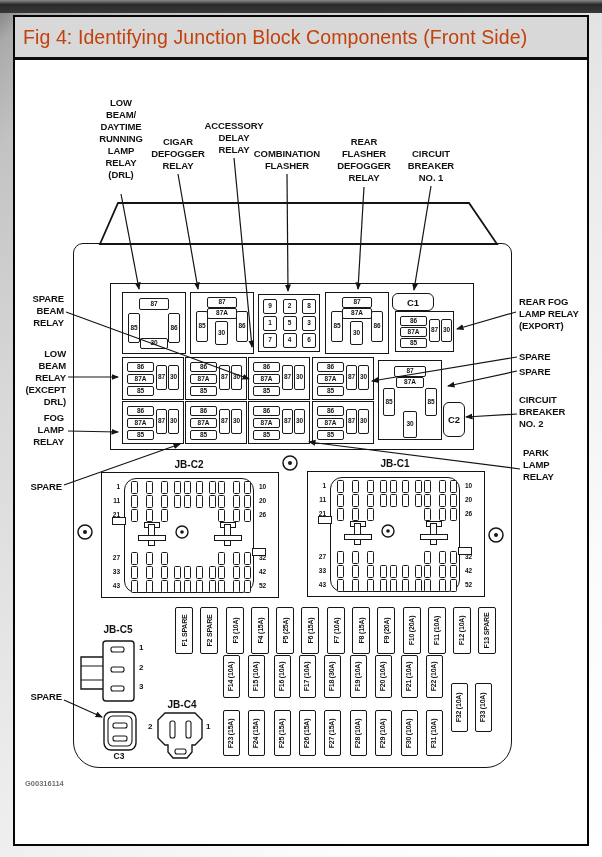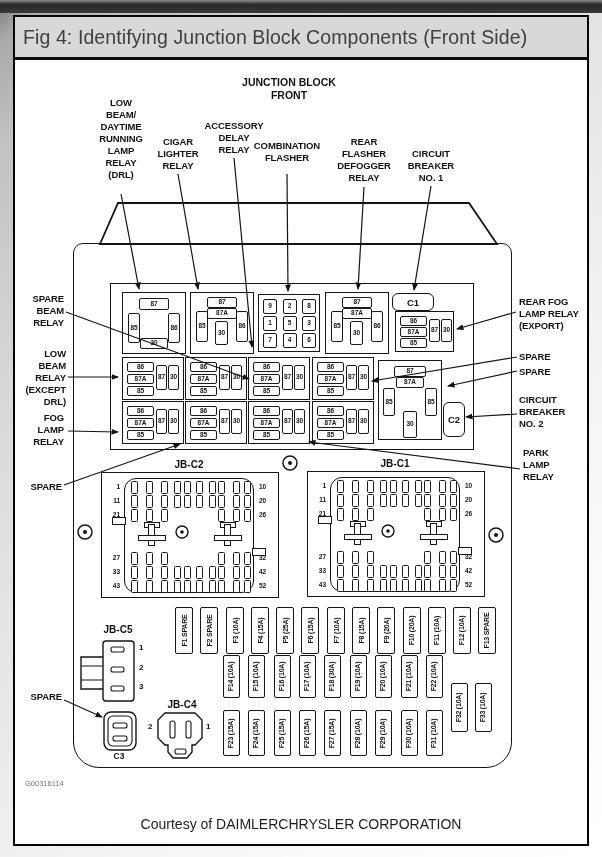--- a/index.html
+++ b/index.html
@@ -5,21 +5,21 @@
   html,body{margin:0;padding:0;background:#444;}
   .stage{position:relative;width:602px;height:857px;overflow:hidden;
          font-family:"Liberation Sans",sans-serif;color:#111;
          background:linear-gradient(135deg,#7a7a7a 0%,#aaaaaa 3%,#c2c2c2 10%,#d9d9d9 28%,#ededed 55%,#fbfbfb 80%,#ffffff 100%);}
   .top-strip{position:absolute;left:0;top:0;width:602px;height:13px;
              background:linear-gradient(#8a8a8a,#2a2a2a 35%,#383838);}
   .page{position:absolute;left:13px;top:15px;width:572px;height:827px;
         background:#fff;border:2px solid #050505;z-index:0;}
   .title-bar{position:absolute;left:0;top:0;right:0;height:40px;background:#d8d8d8;
              border-bottom:3px solid #0c0c0c;display:flex;align-items:center;padding-left:8px;}
-  .title-bar span{font-size:19.5px;color:#404040;letter-spacing:.1px;}
+  .title-bar span{font-size:19.5px;color:#c2410c;letter-spacing:.1px;}
   .heading{position:absolute;text-align:center;transform:translateX(-50%);
            font-weight:bold;font-size:10.5px;line-height:13px;z-index:2;}
   .callout{position:absolute;font-weight:bold;font-size:9.5px;line-height:12px;
            white-space:pre-line;z-index:2;letter-spacing:-.1px;}
   .callout.c{text-align:center;transform:translateX(-50%);}
   .callout.r{text-align:right;transform:translateX(-100%);}
   .jb-body{position:absolute;left:73px;top:243px;width:437px;height:523px;
            border:1.8px solid #141414;border-radius:10px 10px 26px 26px;background:#fff;z-index:1;}
   .relay-panel{position:absolute;left:110px;top:283px;width:362px;height:165px;
                border:1.5px solid #141414;z-index:2;}
@@ -35,59 +35,55 @@
               border:1.4px solid #141414;border-radius:12px;}
   .slot{position:absolute;width:5px;height:11px;border:1.1px solid #1a1a1a;border-radius:1.5px;background:#fff;}
   .tab{position:absolute;width:12px;height:6px;border:1.1px solid #1a1a1a;background:#fff;}
   .pnum{position:absolute;font-weight:bold;font-size:6.5px;line-height:8px;width:16px;}
   .keybar{position:absolute;background:#fff;border:1.2px solid #161616;}
   .conn-label{position:absolute;font-weight:bold;font-size:10px;transform:translateX(-50%);z-index:2;white-space:nowrap;}
   .fuse{position:absolute;border:1.3px solid #161616;border-radius:2px;background:#fff;
         display:flex;align-items:center;justify-content:center;z-index:2;}
   .fuse span{transform:rotate(-90deg);white-space:nowrap;font-weight:bold;font-size:7px;letter-spacing:-.2px;}
   .small-pin{position:absolute;font-weight:bold;font-size:8px;z-index:2;}
-  .gcode{position:absolute;font-size:7.5px;color:#6f6f6f;z-index:2;}
+  .gcode{position:absolute;font-size:7.5px;color:#6f6f6f;z-index:2;font-weight:bold;}
   .courtesy{position:absolute;transform:translateX(-50%);font-size:14px;color:#1d1d29;z-index:2;white-space:nowrap;}
   svg.overlay{position:absolute;left:0;top:0;z-index:3;pointer-events:none;}
 </style>
 </head>
 <body>
 
 <div class="stage">
   <div class="top-strip"></div>
 
   <div class="page">
     <div class="title-bar">
       <span>Fig 4: Identifying Junction Block Components (Front Side)</span>
     </div>
   </div>
 
-  <div class="heading" style="left:289px;top:76px;">
-    <div>JUNCTION BLOCK</div>
-    <div>FRONT</div>
-  </div>
 
   <div class="jb-body"></div>
   <div class="relay-panel"></div>
 
   <div id="dyn">
       <div class="callout c" style="top: 97px; left: 121px;">LOW
 BEAM/
 DAYTIME
 RUNNING
 LAMP
 RELAY
 (DRL)</div>
       <div class="callout c" style="top: 136px; left: 178px;">CIGAR
-LIGHTER
+DEFOGGER
 RELAY</div>
       <div class="callout c" style="top: 120px; left: 234px;">ACCESSORY
 DELAY
 RELAY</div>
-      <div class="callout c" style="top: 140px; left: 287px;">COMBINATION
+      <div class="callout c" style="top: 148px; left: 287px;">COMBINATION
 FLASHER</div>
       <div class="callout c" style="top: 136px; left: 364px;">REAR
 FLASHER
 DEFOGGER
 RELAY</div>
       <div class="callout c" style="top: 148px; left: 431px;">CIRCUIT
 BREAKER
 NO. 1</div>
       <div class="callout r" style="top: 293px; left: 64px;">SPARE
 BEAM
@@ -471,21 +467,20 @@
       <div class="small-pin" style="left: 139px; top: 643px;">1</div>
       <div class="small-pin" style="left: 139px; top: 663px;">2</div>
       <div class="small-pin" style="left: 139px; top: 682px;">3</div>
       <div class="conn-label" style="left: 119px; top: 751px; font-size: 8.5px;">C3</div>
       <div class="conn-label" style="left: 182px; top: 699px; font-size: 10px;">JB-C4</div>
       <div class="small-pin" style="left: 148px; top: 722px;">2</div>
       <div class="small-pin" style="left: 206px; top: 722px;">1</div>
     </div>
 
   <div class="gcode" style="left:25px;top:779px;">G00316114</div>
-  <div class="courtesy" style="left:301px;top:816px;">Courtesy of DAIMLERCHRYSLER CORPORATION</div>
 
   <svg class="overlay" width="602" height="857">
     <defs>
       <marker id="arr" markerWidth="9" markerHeight="8" refX="6.5" refY="3" orient="auto" markerUnits="userSpaceOnUse">
         <path d="M0,0 L7.5,3 L0,6 Z" fill="#141414"></path>
       </marker>
     </defs>
 
     <polygon points="100,244 118,203 469,203 497,244" fill="none" stroke="#141414" stroke-width="1.8"></polygon>
 

